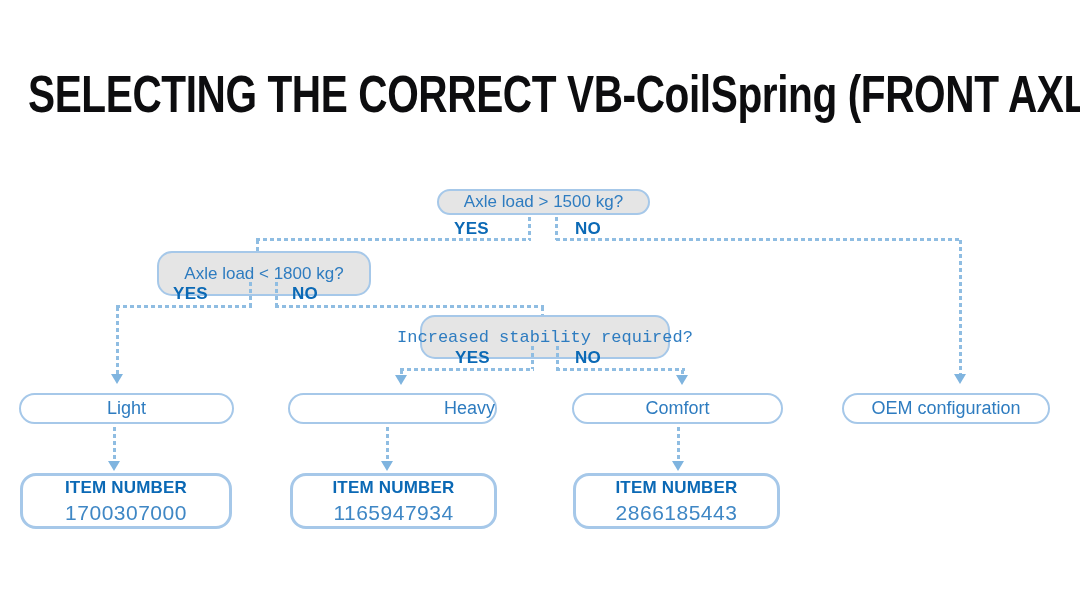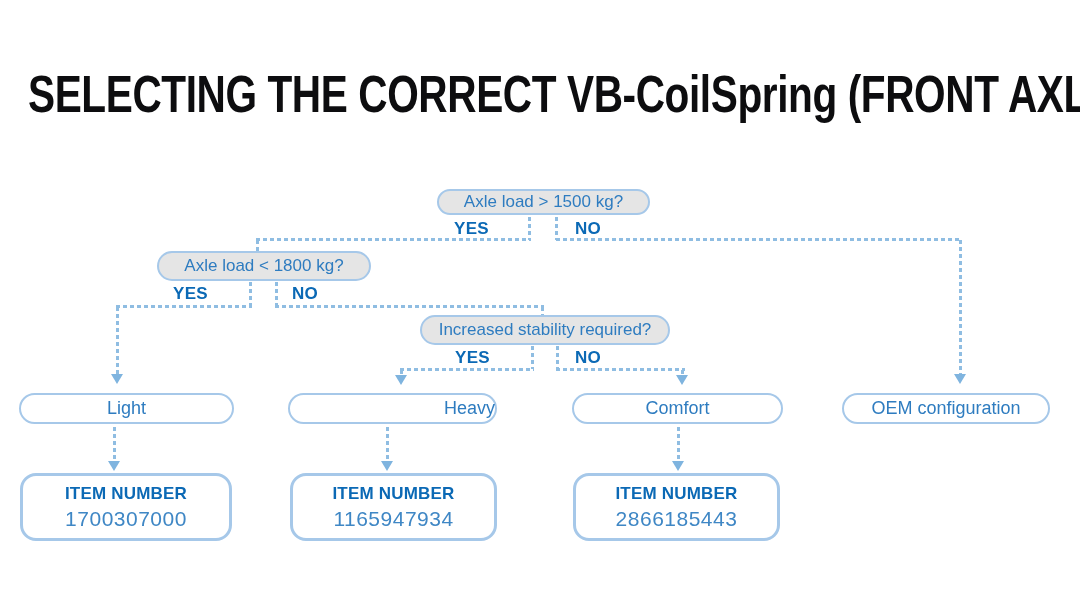--- a/index.html
+++ b/index.html
@@ -27,21 +27,21 @@
     position:absolute;border:2px solid var(--c-border);border-radius:15px;
     display:flex;align-items:center;justify-content:center;
     font-size:17px;color:var(--c-question);background:#e5e5e5;white-space:nowrap;
   }
   .obox{
     position:absolute;border:2px solid var(--c-border);border-radius:16px;height:31px;
     display:flex;align-items:center;justify-content:center;
     font-size:18px;color:var(--c-question);background:#ffffff;white-space:nowrap;
   }
   .ibox{
-    position:absolute;border:3px solid var(--c-border);border-radius:16px;height:68px;top:473px;
+    position:absolute;border:3px solid var(--c-border);border-radius:16px;height:56px;top:473px;
     display:flex;flex-direction:column;align-items:center;justify-content:center;
     background:#ffffff;text-align:center;gap:3px;
   }
   .ibox .ihead{font-size:17px;font-weight:bold;color:var(--c-bold);letter-spacing:0.2px;}
   .ibox .inum{font-size:21px;color:var(--c-number);letter-spacing:0.5px;}
   .ans{
     position:absolute;width:60px;
     font-size:17px;font-weight:bold;color:var(--c-bold);letter-spacing:0.3px;
   }
   .hdash{
@@ -73,36 +73,36 @@
   <div class="vdash" style="left:528px;top:217px;height:23px;"></div>
   <div class="vdash" style="left:555px;top:217px;height:23px;"></div>
 
   <div class="hdash" style="left:256px;top:238px;width:275px;"></div>
   <div class="vdash" style="left:256px;top:240px;height:11px;"></div>
 
   <div class="hdash" style="left:556px;top:238px;width:406px;"></div>
   <div class="vdash" style="left:959px;top:240px;height:134px;"></div>
   <div class="arr" style="left:954px;top:374px;"></div>
 
-  <div class="qbox" style="left:157px;top:251px;width:214px;height:30px;">
+  <div class="qbox" style="left:157px;top:251px;width:214px;height:45px;">
     <span>Axle load &lt; 1800 kg?</span>
   </div>
   <div class="ans" style="left:173px;top:284px;">YES</div>
   <div class="ans" style="left:292px;top:284px;">NO</div>
   <div class="vdash" style="left:249px;top:282px;height:24px;"></div>
   <div class="vdash" style="left:275px;top:282px;height:24px;"></div>
 
   <div class="hdash" style="left:116px;top:305px;width:136px;"></div>
   <div class="vdash" style="left:116px;top:307px;height:67px;"></div>
   <div class="arr" style="left:111px;top:374px;"></div>
 
   <div class="hdash" style="left:275px;top:305px;width:269px;"></div>
   <div class="vdash" style="left:541px;top:307px;height:9px;"></div>
 
-  <div class="qbox" style="left:420px;top:315px;width:250px;height:30px;">
+  <div class="qbox" style="left:420px;top:315px;width:250px;height:44px;font-family:Liberation Mono, monospace;">
     <span>Increased stability required?</span>
   </div>
   <div class="ans" style="left:455px;top:348px;">YES</div>
   <div class="ans" style="left:575px;top:348px;">NO</div>
   <div class="vdash" style="left:531px;top:346px;height:23px;"></div>
   <div class="vdash" style="left:556px;top:346px;height:23px;"></div>
 
   <div class="hdash" style="left:400px;top:368px;width:134px;"></div>
   <div class="vdash" style="left:400px;top:370px;height:6px;"></div>
   <div class="arr" style="left:395px;top:375px;"></div>

